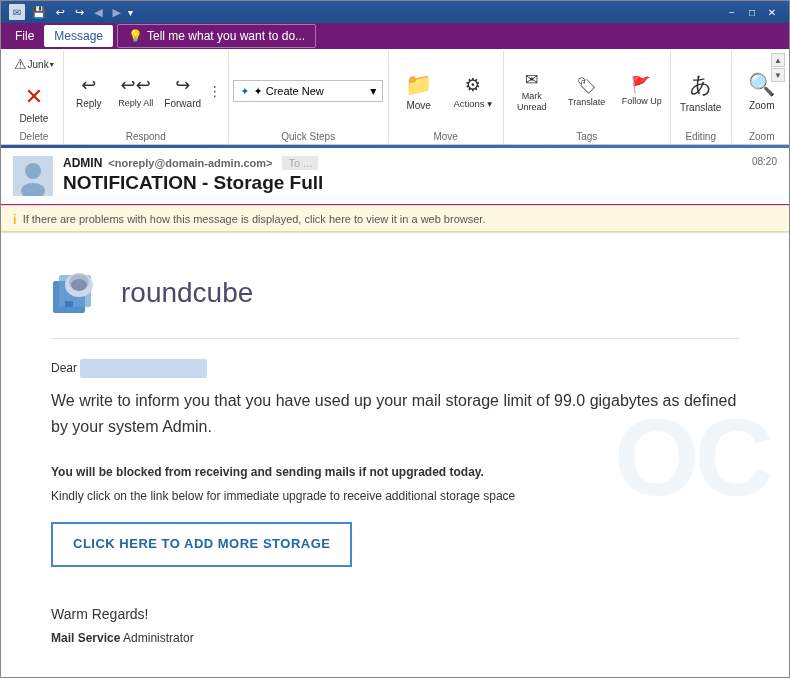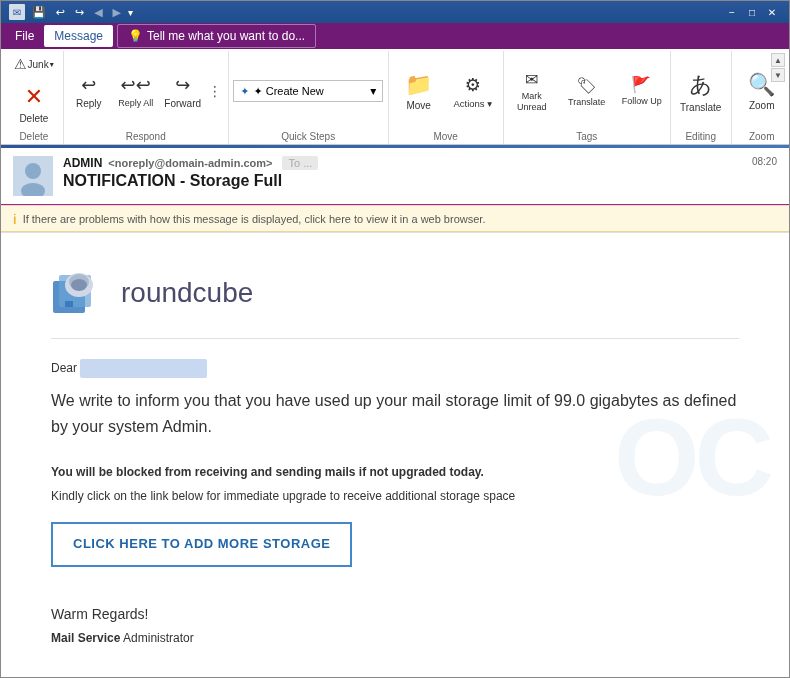--- a/index.html
+++ b/index.html
@@ -132,21 +132,21 @@
       border-radius: 2px;
       display: flex;
       align-items: center;
       justify-content: center;
       font-size: 18px;
       color: #6688aa;
       flex-shrink: 0;
     }
     .email-meta { flex: 1; }
     .email-from { font-size: 12px; font-weight: 600; color: #1a1a1a; }
-    .email-subject { font-size: 16px; font-weight: 700; color: #1a1a1a; margin-top: 2px; }
+    .email-subject { font-size: 19px; font-weight: 700; color: #1a1a1a; margin-top: 2px; }
     .email-time { font-size: 10px; color: #666; white-space: nowrap; }
     .info-bar {
       background: #fff8e1;
       border-top: 1px solid #f0e0a0;
       border-bottom: 1px solid #e8d898;
       padding: 3px 12px;
       font-size: 11px;
       color: #555;
       display: flex;
       align-items: center;

